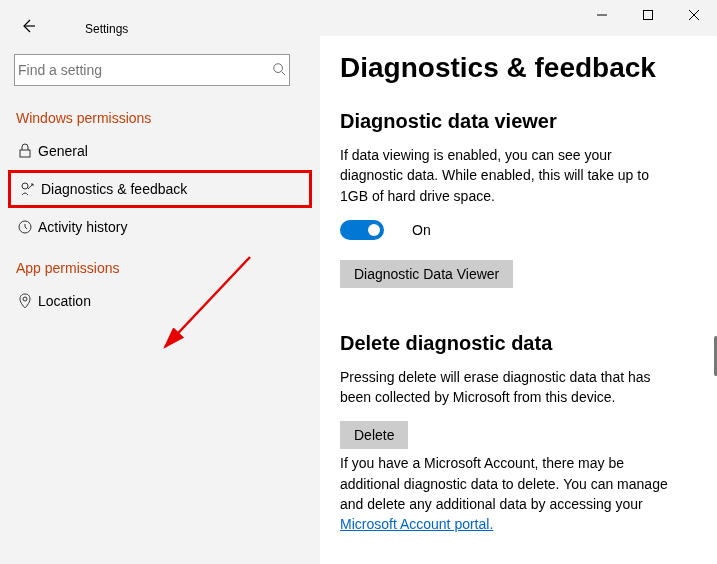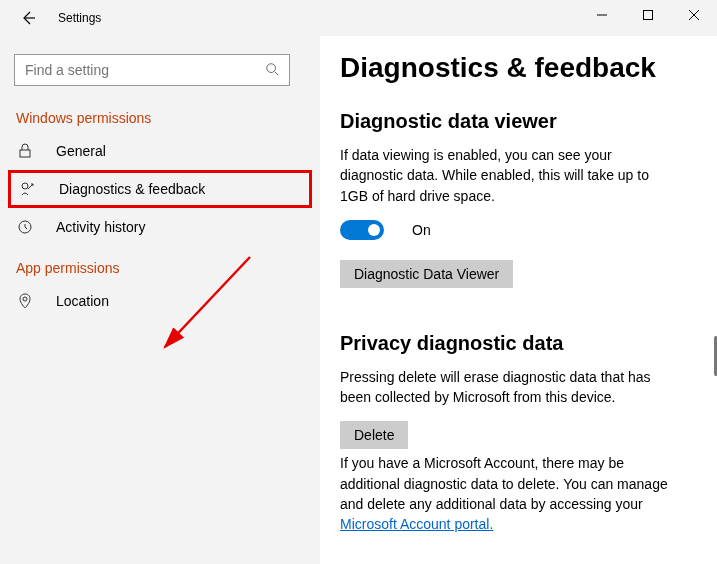--- a/index.html
+++ b/index.html
@@ -8,23 +8,24 @@
     font-size: 14px;
     color: #000;
     background: #fff;
     width: 717px;
     height: 564px;
     overflow: hidden;
     position: relative;
   }
   .titlebar {
     display: flex;
-    align-items: center;
+    align-items: flex-end;
     height: 36px;
     padding-left: 18px;
+    gap: 27px;
   }
   .titlebar .back {
     width: 20px; height: 20px;
     display: flex; align-items: center; justify-content: center;
     cursor: pointer;
     margin-right: 20px;
   }
   .titlebar .ttl {
     font-size: 12px;
     color: #000;
@@ -63,21 +64,21 @@
   .search-wrap {
     padding: 8px 14px 10px 14px;
   }
   .search {
     display: flex;
     align-items: center;
     width: 276px;
     height: 32px;
     border: 1px solid #999;
     background: #fff;
-    padding: 0 10px;
+    padding: 0 3px;
   }
   .search input {
     border: none;
     outline: none;
     flex: 1;
     font-size: 14px;
     background: transparent;
   }
   .cat {
     padding: 6px 16px 16px 16px;
@@ -86,21 +87,21 @@
   }
   .group-label {
     padding: 14px 16px 6px 16px;
     font-size: 14px;
     color: #c2410c;
   }
   .nav-item {
     display: flex;
     align-items: center;
     padding: 10px 16px;
-    gap: 22px;
+    gap: 4px;
     cursor: pointer;
     font-size: 14px;
   }
   .nav-item .icon, .nav-home .icon {
     width: 18px; height: 18px;
     display: flex; align-items: center; justify-content: center;
     color: #333;
     flex-shrink: 0;
   }
   .highlight-box {
@@ -279,21 +280,21 @@
 
     <h2>Diagnostic data viewer</h2>
     <p class="body-text">If data viewing is enabled, you can see your diagnostic data. While enabled, this will take up to 1GB of hard drive space.</p>
     <div class="toggle-row">
       <div class="toggle"></div>
       <span>On</span>
     </div>
     <button class="btn">Diagnostic Data Viewer</button>
 
     <div class="section2">
-      <h2>Privacy diagnostic data</h2>
+      <h2>Delete diagnostic data</h2>
       <p class="body-text">Pressing delete will erase diagnostic data that has been collected by Microsoft from this device.</p>
       <button class="btn" style="margin-bottom:4px">Delete</button>
       <p class="body-text" style="margin-bottom:0">
         <span>If you have a Microsoft Account, there may be additional diagnostic data to delete. You can manage and delete any additional data by accessing your </span><span class="link">Microsoft Account portal.</span>
       </p>
     </div>
     <div class="vscroll-hint"></div>
   </div>
 </div>
 

